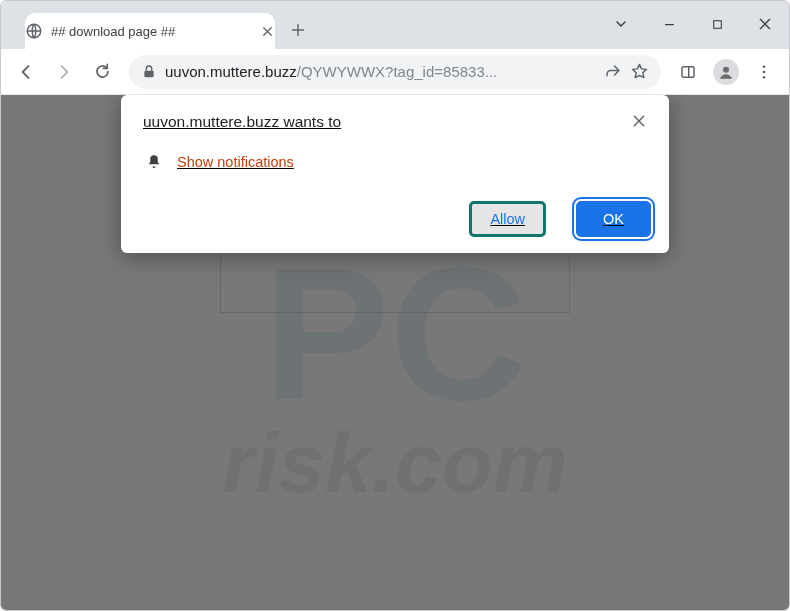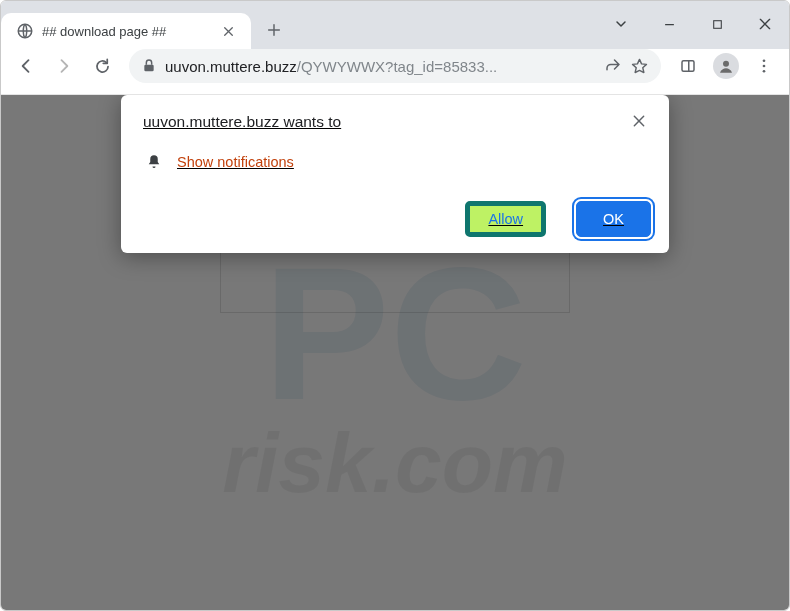--- a/index.html
+++ b/index.html
@@ -4,34 +4,34 @@
 <style>
   * { box-sizing: border-box; margin: 0; padding: 0; font-family: "Segoe UI", Arial, sans-serif; }
   html, body { width: 790px; height: 611px; overflow: hidden; background: #fff; }
   .window {
     width: 790px; height: 611px; border: 1px solid #c9c9c9; background: #fff;
     display: flex; flex-direction: column; border-radius: 6px; overflow: hidden; position: relative;
   }
   
   .titlebar { height: 48px; background: #dee1e6; display: flex; align-items: flex-end; }
   .tab {
-    margin-left: 0; height: 36px; background: #fff; border-radius: 10px 10px 0 0;
-    display: flex; align-items: center; padding: 0 15px; gap: 8px; min-width: 250px;
+    margin-left: 24px; height: 36px; background: #fff; border-radius: 10px 10px 0 0;
+    display: flex; align-items: center; padding: 0 0; gap: 8px; min-width: 250px;
     position: relative;
   }
   .tab .favicon { width: 18px; height: 18px; color: #5f6368; }
   .tab .title { font-size: 13px; color: #3c4043; flex: 1; white-space: nowrap; overflow: hidden; }
   .tab .closex { width: 16px; height: 16px; color: #5f6368; display:flex;align-items:center;justify-content:center;}
   .newtab { width: 30px; height: 30px; margin: 0 0 4px 8px; display:flex;align-items:center;justify-content:center; color:#5f6368;}
   .wincontrols { margin-left: auto; display: flex; height: 48px; align-items:flex-start; padding-top:6px;}
   .wc { width: 48px; height: 34px; display:flex; align-items:center; justify-content:center; color:#3c4043;}
   
   .toolbar {
     height: 46px; background: #fff; border-bottom: 1px solid #e4e4e4;
-    display: flex; padding: 0 8px; gap: 4px;
+    display: flex; align-items: center; padding: 0 8px; gap: 4px;
   }
   .iconbtn { width: 34px; height: 34px; border-radius: 50%; display:flex;align-items:center;justify-content:center; color:#5f6368;}
   .iconbtn.disabled { color:#b5b5b5; }
   .omnibox {
     flex: 1; height: 34px; background: #f1f3f4; border-radius: 17px;
     display: flex; align-items: center; padding: 0 12px; gap: 8px; margin: 0 6px;
   }
   .lock { width:16px; height:16px; color:#5f6368; flex-shrink:0; }
   .url { font-size: 15px; color:#202124; white-space:nowrap; overflow:hidden; flex:1; }
   .url .dim { color:#80868b; }
@@ -70,21 +70,21 @@
   .dlg-row1 { display:flex; align-items:flex-start; }
   .dlg-title { font-size:15.5px; color:#202124; flex:1; }
   .dlg-close { width:20px;height:20px; color:#5f6368; cursor:pointer;}
   .dlg-row2 { display:flex; align-items:center; gap:14px; margin-top:20px; padding-left:2px;}
   .bell { width:18px;height:18px; color:#3c4043; }
   .dlg-msg { font-size:14.5px; color:#c2410c; }
   .dlg-actions { display:flex; justify-content:flex-end; gap:10px; margin-top:30px; align-items:center;}
   .btn {
     height:36px; padding: 0 18px; border-radius:5px; font-size:14.5px;
     display:flex; align-items:center; justify-content:center; cursor:pointer;
-    border:5px solid #0f766e; background:#bef264; color:#1a73e8;
+    border:3px solid #0f766e; background:#e5e5e5; color:#1a73e8;
   }
   .btn.primary {
     background:#1a73e8; color:#fff; border:1px solid #1a73e8;
     box-shadow: 0 0 0 2px #fff, 0 0 0 4px #1a73e8; margin-left:20px; padding:8px 26px;
   }
   svg { display:block; }
 </style>
 </head>
 <body>
 

